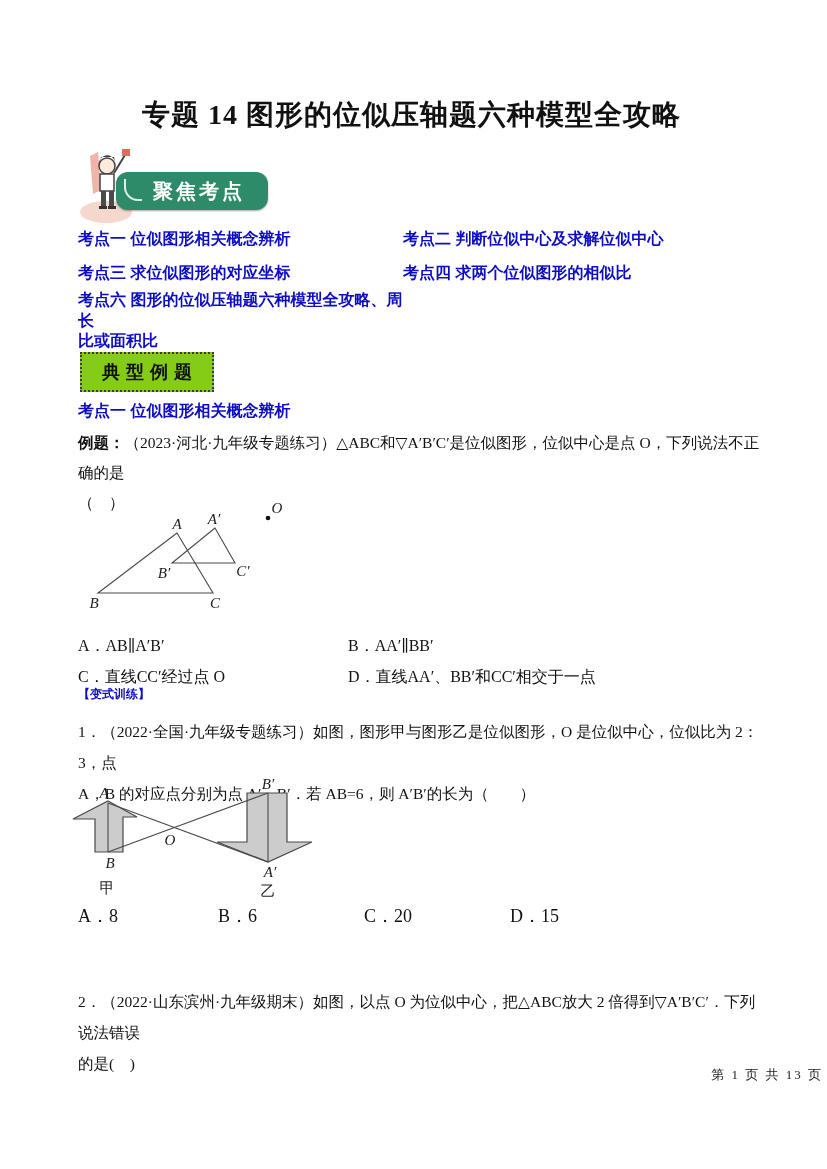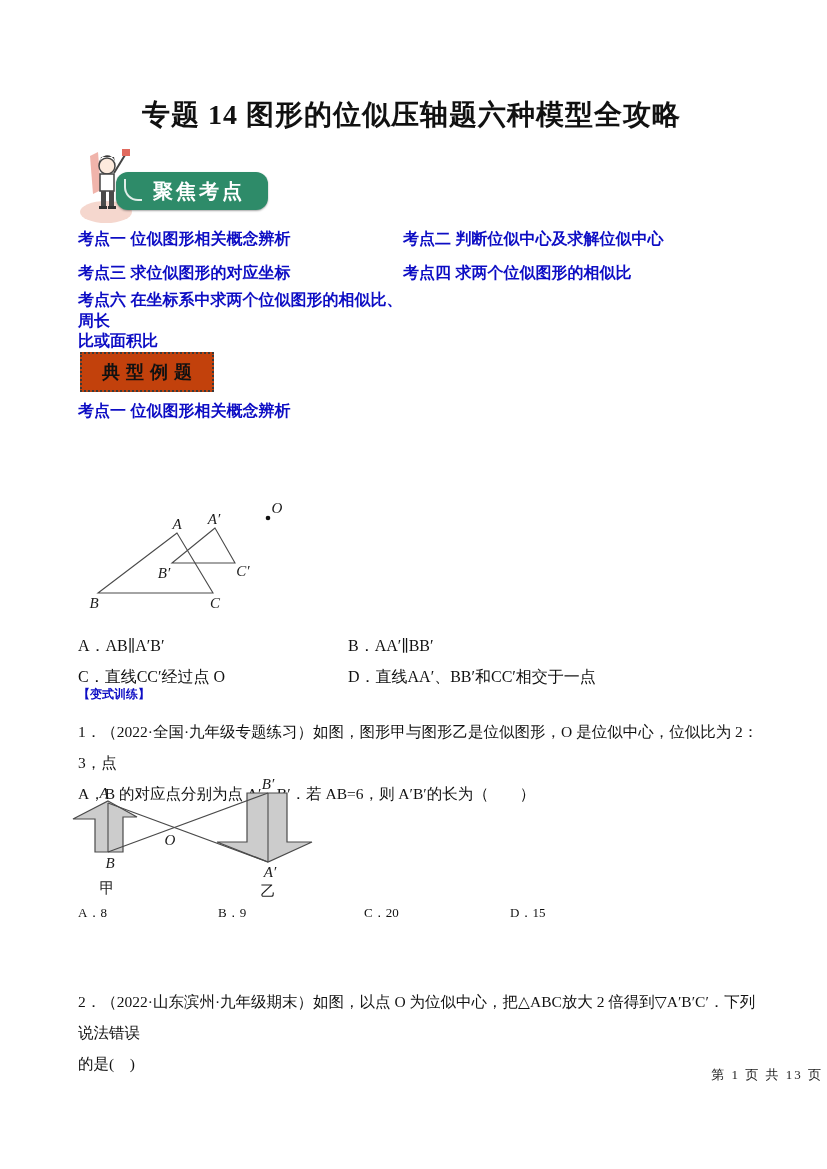--- a/index.html
+++ b/index.html
@@ -18,30 +18,30 @@
          border-bottom-left-radius:14px;}
   .cartoon{position:absolute;left:0;top:0;}
   
   .focus{position:absolute;left:78px;top:222px;width:684px;
          font-family:"Liberation Sans","DejaVu Sans",sans-serif;
          font-weight:700;font-size:16px;color:var(--heading-blue,#0d0dc4);}
   .focus-row{display:grid;grid-template-columns:325px 1fr;height:34px;align-items:center;}
   .focus-cont{height:34px;display:flex;align-items:center;}
   
   .example-box{position:absolute;left:80px;top:352px;border:2px dotted #3a3a3a;
-         padding:6px 14px 6px 20px;font-weight:700;font-size:18px;letter-spacing:6px;background:#c2410c;text-align:center;}
+         padding:6px 14px 6px 20px;font-weight:700;font-size:18px;letter-spacing:6px;background:#84cc16;text-align:center;}
   .topic{position:absolute;left:78px;top:401px;color:var(--heading-blue,#0d0dc4);
          font-weight:700;font-size:16px;font-family:"Liberation Sans","DejaVu Sans",sans-serif;}
   .variant{position:absolute;left:78px;top:686px;color:var(--heading-blue,#0d0dc4);
          font-weight:700;font-size:12px;font-family:"Liberation Sans","DejaVu Sans",sans-serif;}
   .para{position:absolute;left:78px;width:684px;font-size:15.5px;line-height:30px;}
   .bold-label{font-weight:700;}
   .opts-grid{position:absolute;left:78px;top:630px;width:684px;display:grid;
          grid-template-columns:270px 1fr;font-size:16px;line-height:31px;}
-  .q1-opts{position:absolute;left:78px;top:904px;width:684px;height:24px;font-size:13px;}
+  .q1-opts{position:absolute;left:78px;top:904px;width:684px;height:24px;font-size:18px;}
   .q1-opts span{position:absolute;top:0;}
   .footer{position:absolute;left:8px;right:0;top:1066px;text-align:right;
          font-size:13px;color:#222;letter-spacing:2px;}
   svg{position:absolute;}
   .figline{stroke:#4a4a4a;stroke-width:1.1;fill:none;}
   .figfill{fill:var(--figure-fill,#cccccc);stroke:#4a4a4a;stroke-width:1.2;}
   .figtext{font-family:"Liberation Serif","DejaVu Serif",serif;font-style:italic;
          font-size:15px;fill:#1a1a1a;}
   .figtext-cn{font-family:"Liberation Serif","DejaVu Serif",serif;font-size:15px;fill:#1a1a1a;}
 </style>
@@ -74,29 +74,33 @@
   <div class="focus">
     <div class="focus-row">
       <span>考点一 位似图形相关概念辨析</span>
       <span>考点二 判断位似中心及求解位似中心</span>
     </div>
     <div class="focus-row">
       <span>考点三 求位似图形的对应坐标</span>
       <span>考点四 求两个位似图形的相似比</span>
     </div>
     <div class="focus-row">
-      <span>考点六 在坐标系中求两个位似图形的相似比、周长</span>
+      <span>考点六 图形的位似压轴题六种模型全攻略、周长</span>
     </div>
     <div class="focus-cont">比或面积比</div>
   </div>
 
   <div class="example-box">典型例题</div>
 
   <div class="topic">考点一 位似图形相关概念辨析</div>
 
+  <div class="para" style="top:428px;">
+    <span class="bold-label">例题：</span><span>（2023·河北·九年级专题练习）△ABC和▽A′B′C′是位似图形，位似中心是点 O，下列说法不正确的是</span>
+    <div>（　）</div>
+  </div>
 
   <svg style="left:85px;top:498px;" width="200" height="115" viewBox="85 498 200 115">
     <polygon class="figline" points="177,533 98,593 213,593"></polygon>
     <polygon class="figline" points="215,528 172,563 235,563"></polygon>
     <circle cx="268" cy="518" r="2.3" fill="#111"></circle>
     <text class="figtext" x="277" y="513" text-anchor="middle">O</text>
     <text class="figtext" x="177" y="529" text-anchor="middle">A</text>
     <text class="figtext" x="214" y="524" text-anchor="middle">A′</text>
     <text class="figtext" x="94" y="608" text-anchor="middle">B</text>
     <text class="figtext" x="164" y="578" text-anchor="middle">B′</text>
@@ -129,21 +133,21 @@
     <text class="figtext" x="110" y="868" text-anchor="middle">B</text>
     <text class="figtext" x="170" y="845" text-anchor="middle">O</text>
     <text class="figtext" x="268" y="789" text-anchor="middle">B′</text>
     <text class="figtext" x="270" y="877" text-anchor="middle">A′</text>
     <text class="figtext-cn" x="107" y="893" text-anchor="middle">甲</text>
     <text class="figtext-cn" x="268" y="896" text-anchor="middle">乙</text>
   </svg>
 
   <div class="q1-opts">
     <span style="left:0;">A．8</span>
-    <span style="left:140px;">B．9</span>
+    <span style="left:140px;">B．6</span>
     <span style="left:286px;">C．20</span>
     <span style="left:432px;">D．15</span>
   </div>
 
   <div class="para" style="top:986px;line-height:31px;">
     <div>2．（2022·山东滨州·九年级期末）如图，以点 O 为位似中心，把△ABC放大 2 倍得到▽A′B′C′．下列说法错误</div>
     <div>的是(　)</div>
   </div>
 
   <div class="footer">第 1 页 共 13 页</div>

